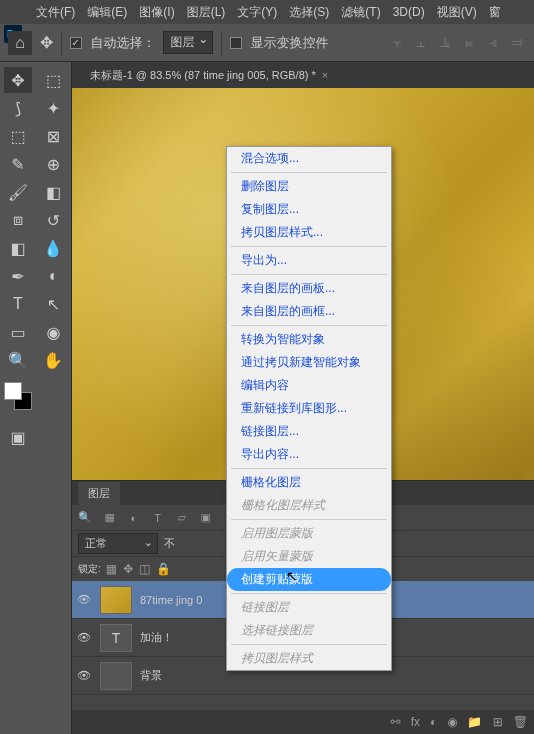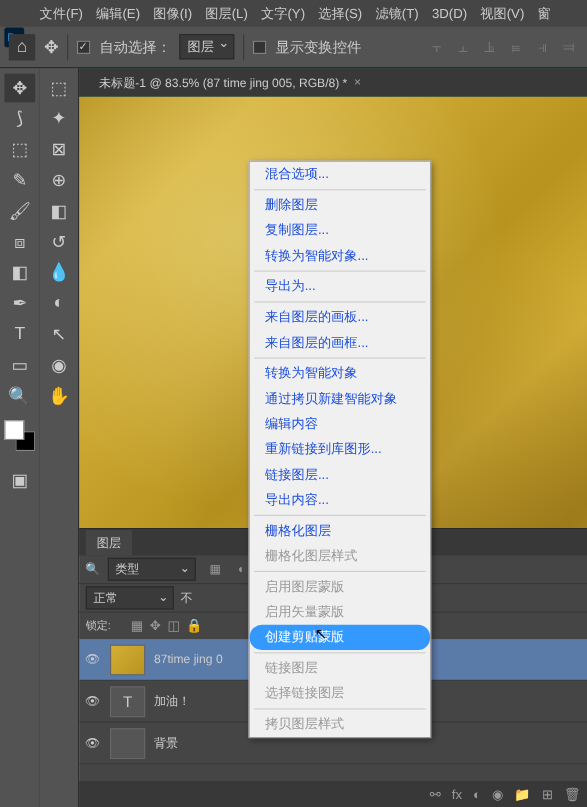--- a/index.html
+++ b/index.html
@@ -24,54 +24,54 @@
 .workspace { display: flex; height: calc(100% - 62px); }
 
 .toolcol { width: 36px; background: #535353; display: flex; flex-direction: column; align-items: center; padding-top: 4px; }
 .toolcol2 { width: 36px; background: #535353; display: flex; flex-direction: column; align-items: center; padding-top: 4px; border-right: 1px solid #2a2a2a; }
 .tool { width: 28px; height: 26px; display: flex; align-items: center; justify-content: center; color: #ccc; font-size: 16px; margin: 1px 0; }
 .tool.active { background: #3a3a3a; }
 .swatches { margin-top: 8px; position: relative; width: 28px; height: 28px; }
 .swatch-fg { position: absolute; width: 18px; height: 18px; background: #fff; border: 1px solid #888; top: 0; left: 0; }
 .swatch-bg { position: absolute; width: 18px; height: 18px; background: #000; border: 1px solid #888; bottom: 0; right: 0; }
 
-.canvas-area { flex: 1; display: flex; flex-direction: column; background: #15803d; position: relative; }
+.canvas-area { flex: 1; display: flex; flex-direction: column; background: #fdba74; position: relative; }
 .doc-tabs { height: 26px; display: flex; align-items: center; padding-left: 10px; background: #383838; }
 .doc-tab { color: #ccc; font-size: 11px; padding: 4px 8px; display: flex; align-items: center; gap: 6px; }
 .doc-tab .close { color: #999; }
 
 .canvas { flex: 1; background: linear-gradient(135deg, #b8941f 0%, #d4af37 15%, #c9a42e 30%, #b8941f 45%, #d4af37 60%, #a8841f 75%, #c9a42e 90%, #b8941f 100%); position: relative; }
 .canvas::before { content: ""; position: absolute; inset: 0; background: radial-gradient(circle at 30% 20%, rgba(255,255,200,0.3), transparent 40%), radial-gradient(circle at 70% 60%, rgba(100,70,0,0.3), transparent 50%); }
 
 .layers-panel { position: absolute; bottom: 0; left: 0; right: 0; height: 254px; background: #454545; border-top: 1px solid #2a2a2a; font-size: 11px; color: #ccc; }
 .panel-tabs { height: 24px; display: flex; align-items: center; padding-left: 6px; background: #383838; }
 .panel-tab { padding: 4px 10px; background: #454545; }
 .panel-row { height: 26px; display: flex; align-items: center; padding: 0 6px; gap: 6px; border-bottom: 1px solid #383838; }
 .filter-icons { display: flex; gap: 8px; margin-left: 4px; }
 .filter-icon { width: 16px; height: 16px; color: #999; display: flex; align-items: center; justify-content: center; }
 .blend-select { background: #3a3a3a; border: 1px solid #2a2a2a; color: #ccc; font-size: 11px; padding: 2px 16px 2px 6px; position: relative; min-width: 80px; }
 .blend-select::after { content: "⌄"; position: absolute; right: 4px; }
-.lock-row { height: 24px; display: flex; align-items: center; padding: 0 6px; gap: 18px; font-size: 10px; }
+.lock-row { height: 24px; display: flex; align-items: center; padding: 0 6px; gap: 5px; font-size: 10px; }
 .lock-icons { display: flex; gap: 6px; }
 .lock-icon { color: #999; font-size: 12px; }
 
 .layer-list { overflow: hidden; }
 .layer-item { height: 38px; display: flex; align-items: center; padding: 0 4px; gap: 8px; border-bottom: 1px solid #383838; }
 .layer-item.selected { background: #5a7aa8; }
 .eye { width: 16px; color: #ccc; text-align: center; }
 .thumb { width: 32px; height: 28px; background: #555; border: 1px solid #666; display: flex; align-items: center; justify-content: center; font-size: 14px; }
 .thumb.gold { background: linear-gradient(135deg, #d4af37, #b8941f); }
 .layer-name { font-size: 11px; }
 
 .panel-footer { position: absolute; bottom: 0; left: 0; right: 0; height: 24px; display: flex; align-items: center; justify-content: flex-end; padding: 0 6px; gap: 10px; background: #383838; }
 .footer-icon { color: #999; font-size: 12px; }
 
 .context-menu { position: absolute; left: 226px; top: 146px; width: 166px; background: #f0f0f0; border: 1px solid #999; box-shadow: 2px 2px 6px rgba(0,0,0,0.4); font-size: 12px; z-index: 100; }
 .cm-item { padding: 3px 14px; color: #1d4ed8; }
-.cm-item.disabled { color: #999; }
+.cm-item.disabled { color: #999; font-style: italic; }
 .cm-item.hover { background: #3399ff; color: #fff; border-radius: 11px; }
 .cm-sep { height: 1px; background: #ccc; margin: 2px 4px; }
 .cursor { position: absolute; left: 286px; top: 568px; z-index: 101; font-size: 14px; color: #000; pointer-events: none; }
 </style>
 </head>
 <body>
 
 <div class="menubar">
   <div class="ps-logo">Ps</div>
   <div class="menu-item">文件(F)</div>
@@ -147,21 +147,20 @@
       </div>
     </div>
     <div class="canvas"></div>
 
     <div class="layers-panel">
       <div class="panel-tabs">
         <div class="panel-tab">图层</div>
       </div>
       <div class="panel-row">
         <span>🔍</span>
-        <span class="blend-select">类型</span>
         <div class="filter-icons">
           <span class="filter-icon">▦</span>
           <span class="filter-icon">◐</span>
           <span class="filter-icon">T</span>
           <span class="filter-icon">▱</span>
           <span class="filter-icon">▣</span>
         </div>
       </div>
       <div class="panel-row">
         <span class="blend-select">正常</span>
@@ -204,21 +203,21 @@
       </div>
     </div>
   </div>
 </div>
 
 <div class="context-menu" id="ctxmenu">
     <div class="cm-item">混合选项...</div>
     <div class="cm-sep"></div>
     <div class="cm-item">删除图层</div>
     <div class="cm-item">复制图层...</div>
-    <div class="cm-item">转换为智能对象...</div>
+    <div class="cm-item">拷贝图层样式...</div>
     <div class="cm-sep"></div>
     <div class="cm-item">导出为...</div>
     <div class="cm-sep"></div>
     <div class="cm-item">来自图层的画板...</div>
     <div class="cm-item">来自图层的画框...</div>
     <div class="cm-sep"></div>
     <div class="cm-item">转换为智能对象</div>
     <div class="cm-item">通过拷贝新建智能对象</div>
     <div class="cm-item">编辑内容</div>
     <div class="cm-item">重新链接到库图形...</div>

